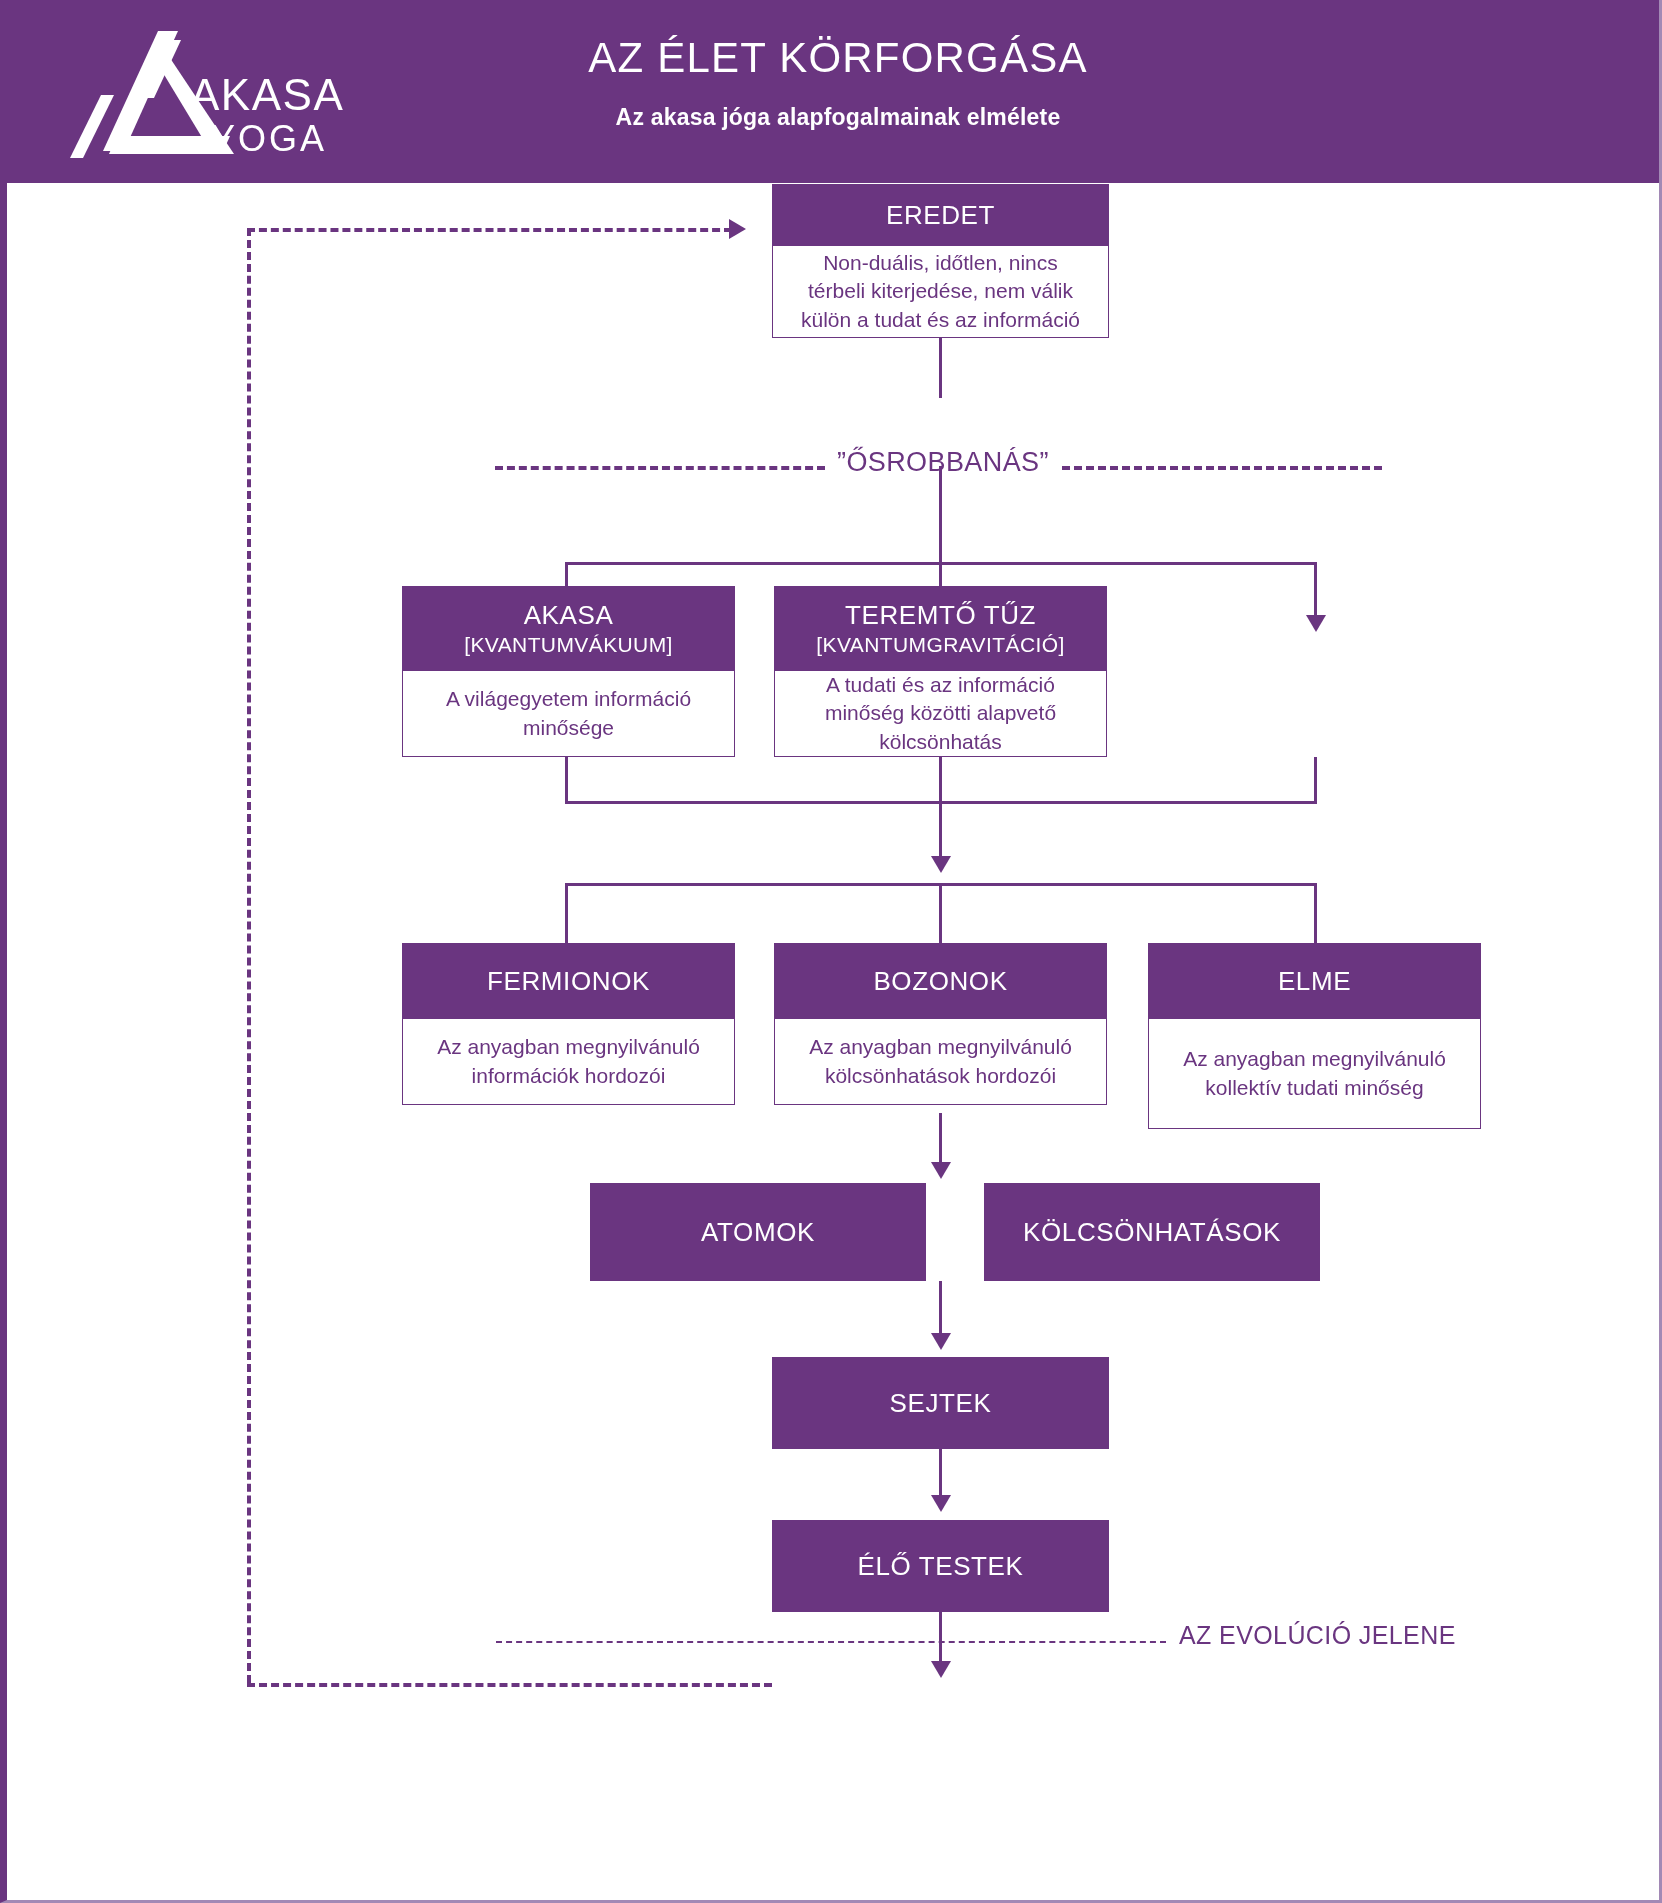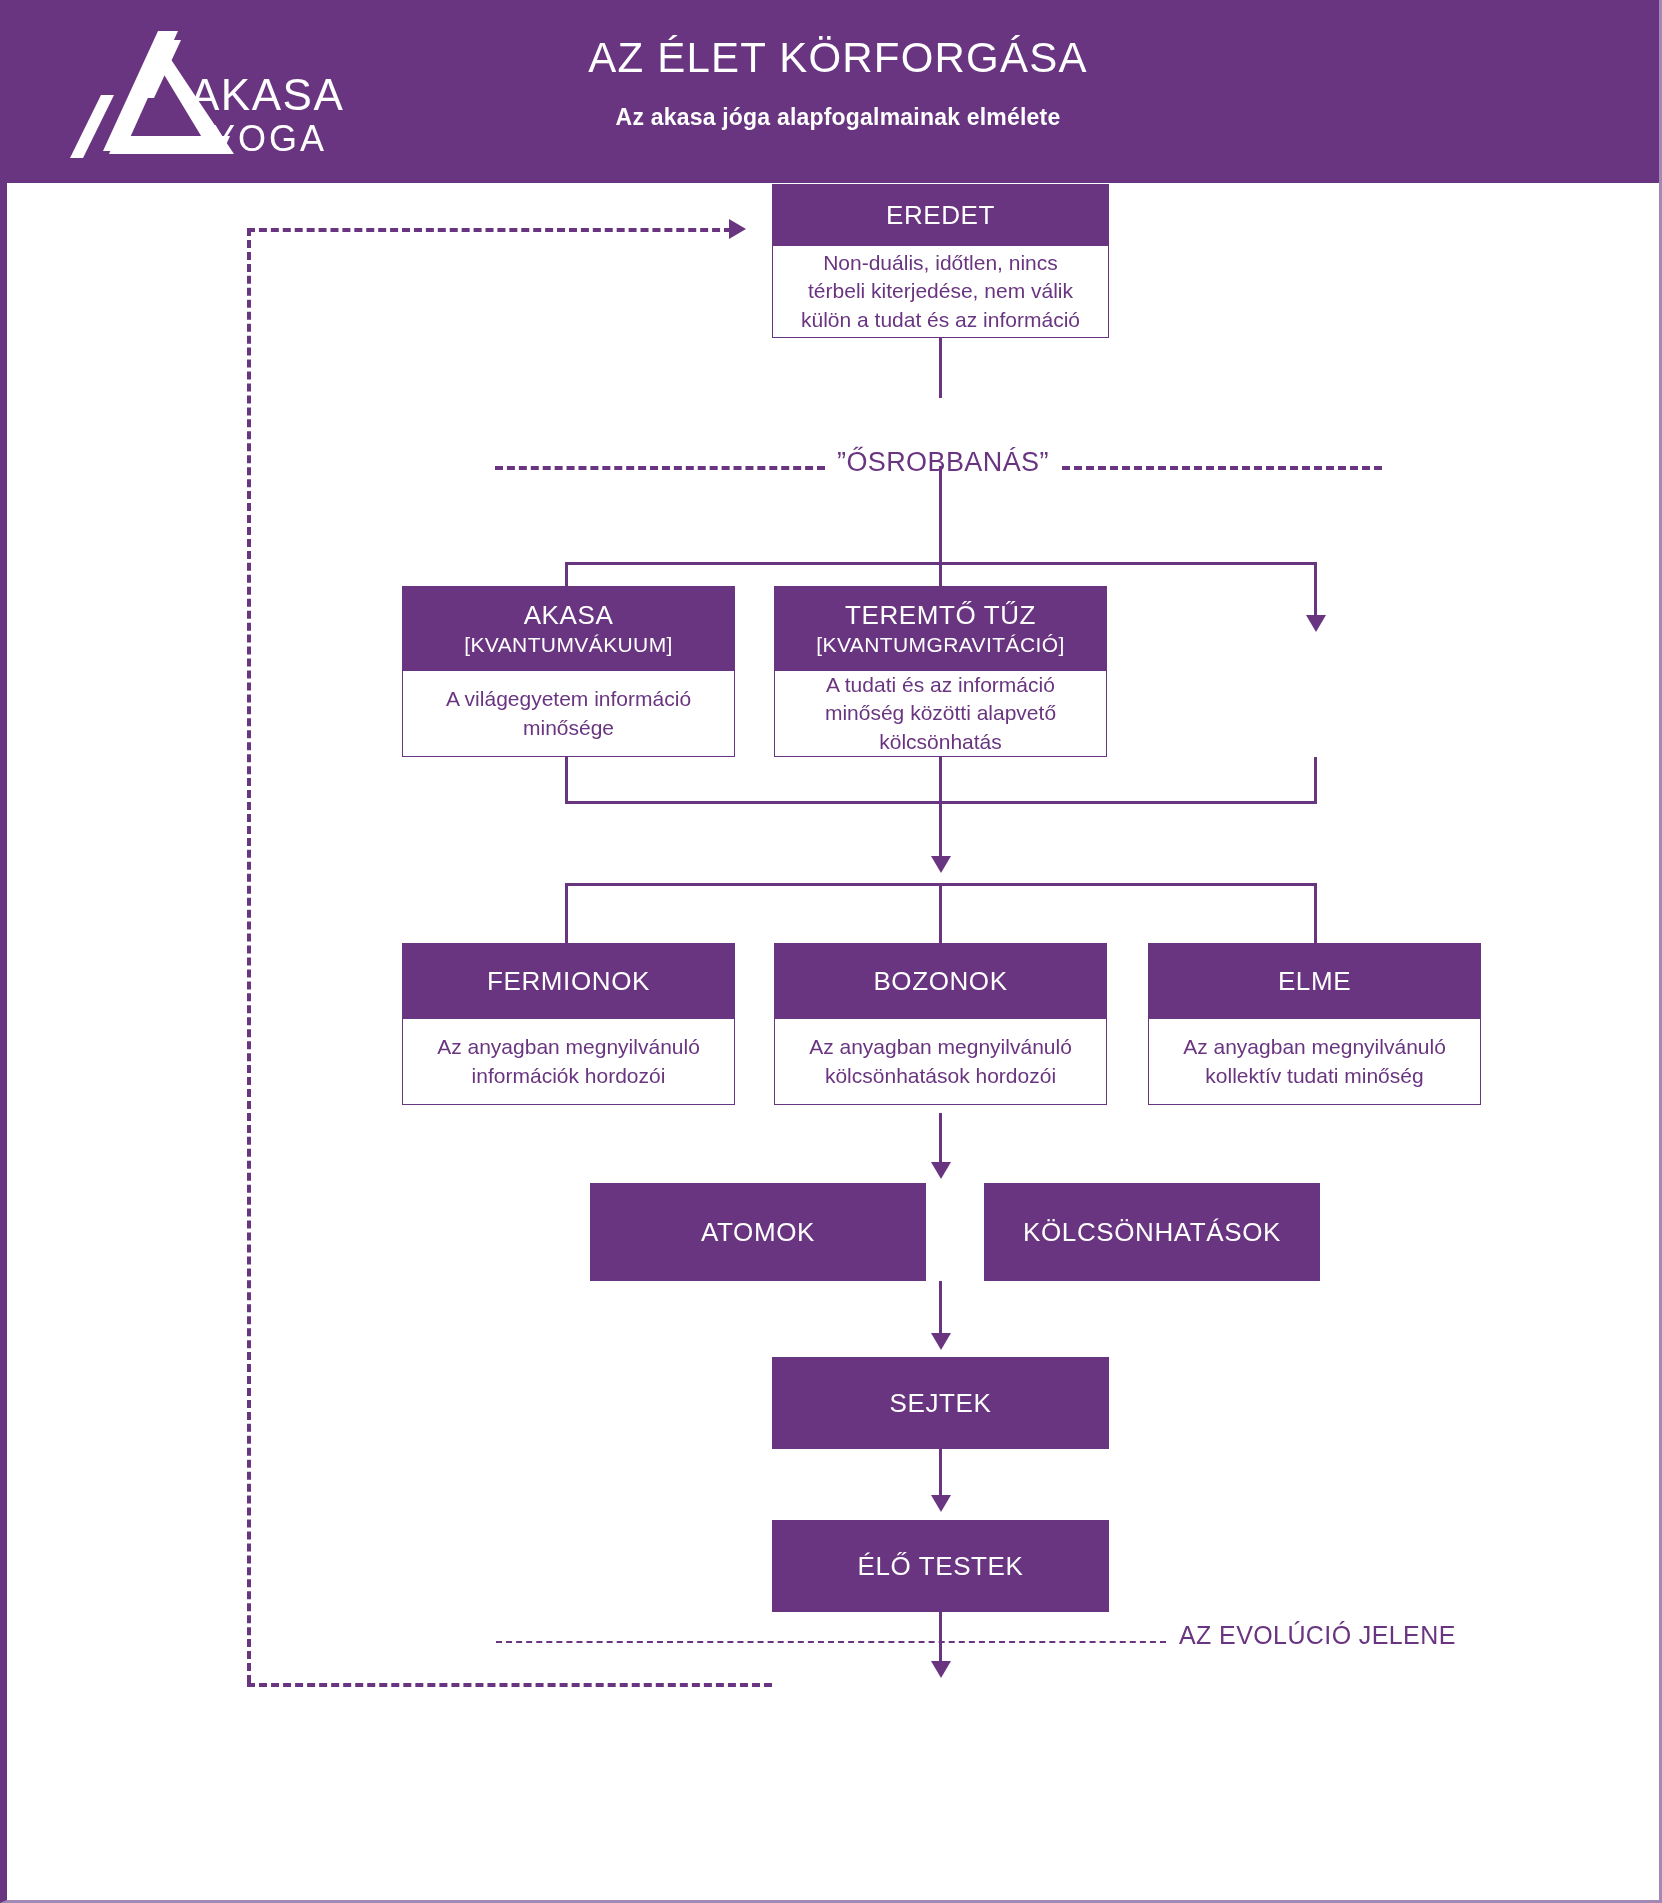--- a/index.html
+++ b/index.html
@@ -293,21 +293,21 @@
       <div class="node-head" style="height:76px;">
         <div class="t1">BOZONOK</div>
       </div>
       <div class="node-body" style="height:86px;">Az anyagban megnyilvánuló kölcsönhatások hordozói</div>
     </div>
 
     <div class="node" style="left:1141px; top:760px; width:333px;">
       <div class="node-head" style="height:76px;">
         <div class="t1">ELME</div>
       </div>
-      <div class="node-body" style="height:86px;">Az anyagban megnyilvánuló kollektív tudati minőség</div>
+      <div class="node-body" style="height:110px;">Az anyagban megnyilvánuló kollektív tudati minőség</div>
     </div>
 
     <div class="vline" style="left:932px; top:930px; height:55px;"></div>
     <div class="arrowhead" style="left:924px; top:979px;"></div>
 
     <div class="plain-node" style="position:absolute; left:583px; top:1000px; width:336px; height:98px;">
       <span>ATOMOK</span>
     </div>
     <div class="plain-node" style="position:absolute; left:945px; top:1000px; width:336px; height:98px;margin-left:32px;">
       <span>KÖLCSÖNHATÁSOK</span>

